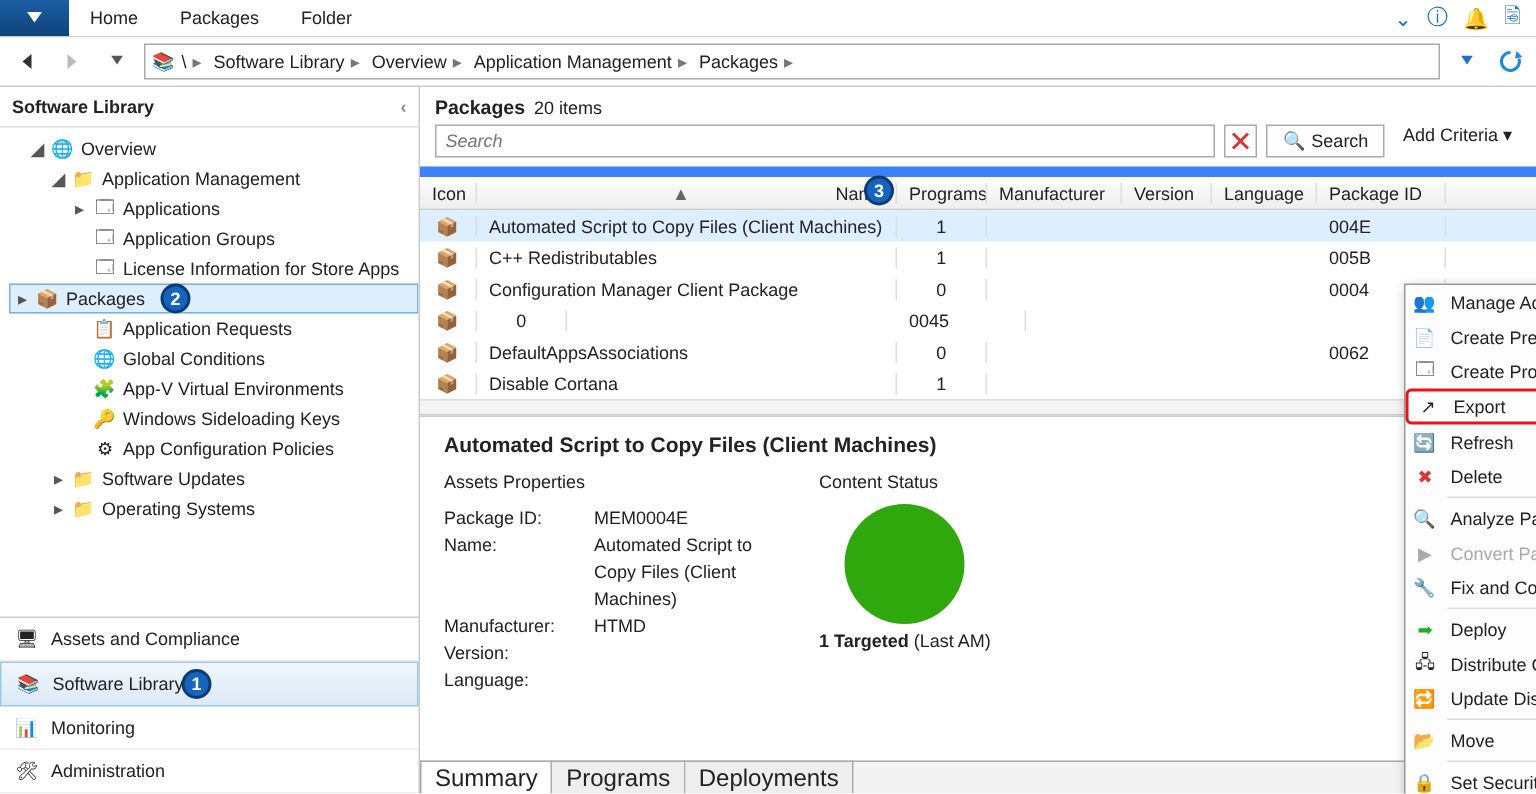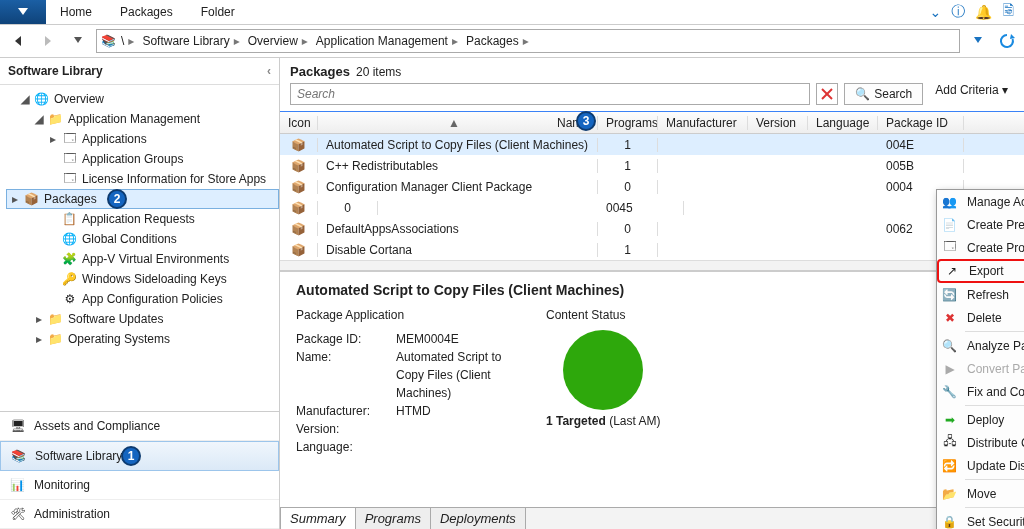--- a/index.html
+++ b/index.html
@@ -36,21 +36,21 @@
   .navpane-item.active{ background:linear-gradient(#f0f6fc,#dbe9f7); border:1px solid #9cc5eb;}
   
   .content{ flex:1; display:flex; flex-direction:column; position:relative;}
   .content-header{ padding:6px 10px 4px; display:flex; align-items:baseline; gap:6px;}
   .content-header b{font-size:13px;}
   .search-row{ padding:0 10px 6px; display:flex; gap:6px; align-items:flex-start;}
   .search-input{ flex:1; height:22px; border:1px solid #aaa; padding:0 6px; font-style:italic; color:#888;}
   .search-clear{ width:22px;height:22px; border:1px solid #aaa; display:flex;align-items:center;justify-content:center;}
   .search-btn{ height:22px; border:1px solid #aaa; background:#fdfdfd; padding:0 10px; display:flex;align-items:center; gap:4px;}
   .addcrit{ padding:0 6px;}
-  .grid{ border-top:1px solid #3b82f6; border-bottom:1px solid #ccc; position:relative;}
+  .grid{ border-top:7px solid #3b82f6; border-bottom:1px solid #ccc; position:relative;}
   .grid-head{ display:flex; background:linear-gradient(#fdfdfd,#eee); border-bottom:1px solid #ccc; height:22px; align-items:center; font-size:11px;}
   .col{ padding:0 8px; border-right:1px solid #ddd; overflow:hidden; white-space:nowrap;}
   .c-icon{width:38px;}
   .c-name{width:280px;}
   .c-prog{width:60px; text-align:center;}
   .c-manu{width:90px;}
   .c-ver{width:60px;}
   .c-lang{width:70px;}
   .c-pkg{width:86px;}
   .grid-body{}
@@ -62,21 +62,21 @@
   .detail{ flex:1; padding:10px 16px 0; overflow:hidden; border-top:1px solid #ccc;}
   .detail-title{ font-weight:bold; font-size:14px; margin-bottom:10px;}
   .detail-cols{ display:flex; gap:30px;}
   .prop-head{ font-size:12px; margin-bottom:8px;}
   .prop-row{ display:flex; font-size:12px; line-height:1.5;}
   .prop-label{ width:100px;}
   .prop-val{ width:120px;}
   .status-col{ text-align:left;}
   .status-circle{ width:80px;height:80px; border-radius:50%; background:#2ea80c; margin:4px auto;}
   .bottom-tabs{ display:flex; border-top:1px solid #aaa; background:#f3f3f3; height:22px;}
-  .btab{ padding:3px 9px; border-right:1px solid #aaa; border-top:1px solid #aaa; background:#fff; margin-top:-1px; font-size:13px;font-style:italic;}
+  .btab{ padding:3px 9px; border-right:1px solid #aaa; border-top:1px solid #aaa; background:#fff; margin-top:-1px; font-size:16px;}
   .btab.first{border-left:1px solid #aaa;}
   .btab.active{background:#fff;}
   .btab.inactive{background:#eee;}
   
   .ctxmenu{ position:absolute; top:131px; left:656px; width:320px; background:#fdfdfd; border:1px solid #999; box-shadow:2px 3px 8px rgba(0,0,0,0.3); z-index:50;}
   .ctx-item{ display:flex; align-items:center; height:23px; padding:0 8px 0 4px; gap:8px; font-size:12px;}
   .ctx-ico{ width:18px; height:18px; display:flex;align-items:center;justify-content:center;}
   .ctx-label{ flex:1;}
   .ctx-sep{ height:1px; background:#ddd; margin:2px 4px 2px 28px;}
   .ctx-item.highlight{ border:2px solid #e11; border-radius:4px; height:24px;}
@@ -353,21 +353,21 @@
         </div>
       </div>
       <div class="grid-scroll"></div>
     </div>
 
     <div class="detail" style="position:relative;">
       <span class="det-expand">⌄</span>
       <div class="detail-title">Automated Script to Copy Files (Client Machines)</div>
       <div class="detail-cols">
         <div>
-          <div class="prop-head">Package Application</div>
+          <div class="prop-head">Assets Properties</div>
           <div class="prop-row">
               <div class="prop-label">Package ID:</div>
               <div class="prop-val">MEM0004E</div>
             </div>
           <div class="prop-row">
               <div class="prop-label">Name:</div>
               <div class="prop-val">Automated Script to Copy Files (Client Machines)</div>
             </div>
           <div class="prop-row">
               <div class="prop-label">Manufacturer:</div>

